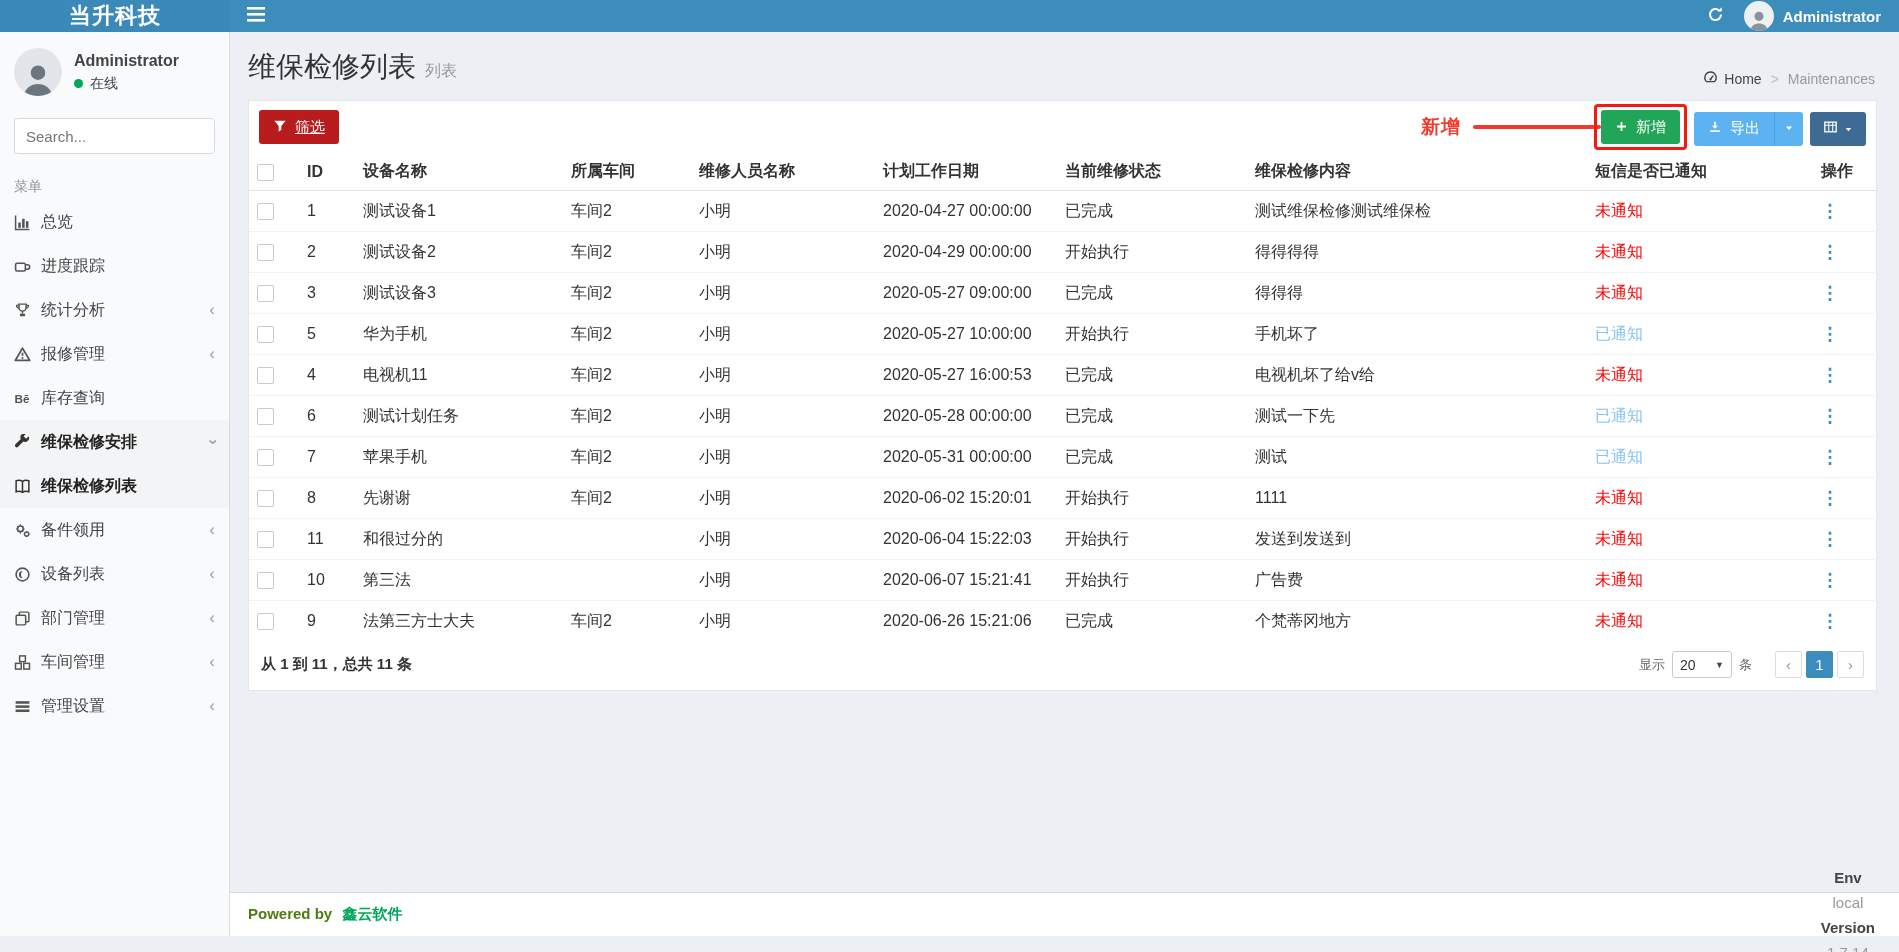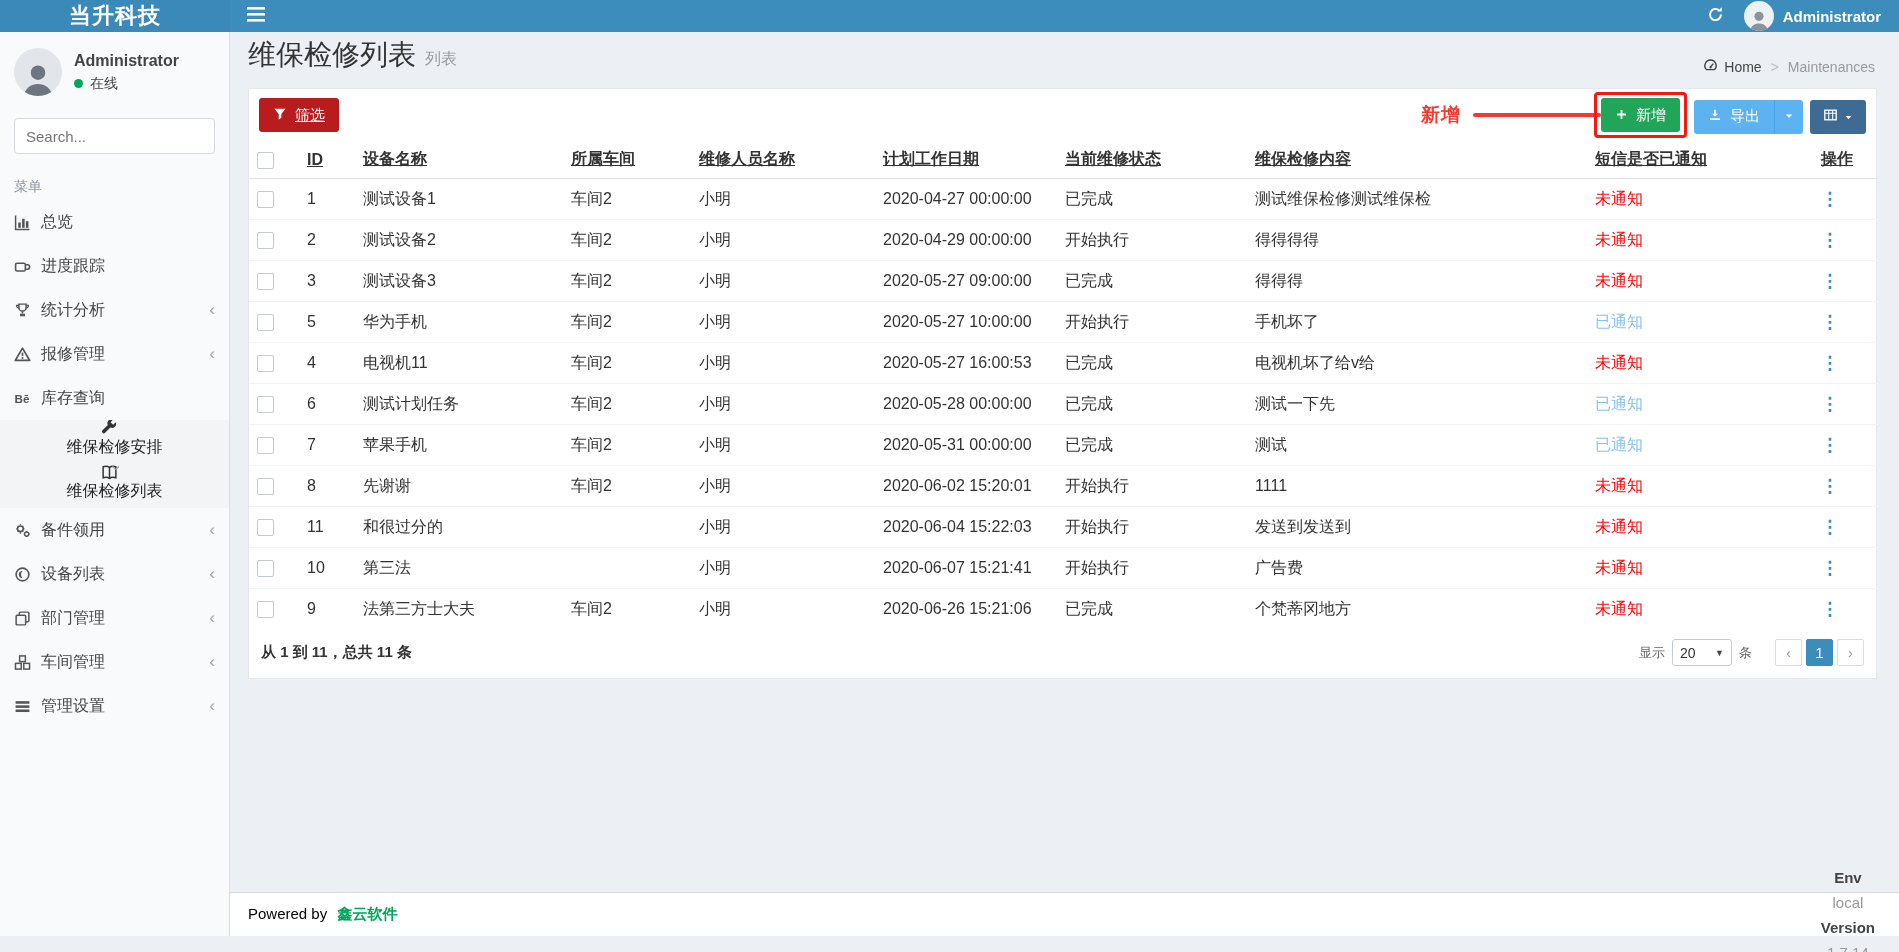--- a/index.html
+++ b/index.html
@@ -34,25 +34,25 @@
                 border-radius:4px; display:flex; align-items:center; padding:0 11px;gap:28px; }
   .search-box input { border:none; outline:none; flex:1; font-size:15px; color:#666; background:transparent;
                       font-family:"Liberation Sans", sans-serif; }
   .menu-header { padding:18px 14px 4px; font-size:14px; color:#8d959c; }
   .menu-item { display:flex; align-items:center; height:44px; padding:0 14px; font-size:16px; color:#444; cursor:pointer; }
   .micon { width:27px; display:inline-flex; align-items:center; color:#555; flex-shrink:0; }
   .mlabel { flex:1; white-space:nowrap; }
   .chev { color:#9aa2aa; font-size:17px; display:inline-block; }
   .chev.down { transform:rotate(-90deg); }
   .treeview { background:#f3f4f5; }
-  .treeview .menu-item { font-weight:normal; color:#222;flex-direction:column; }
+  .treeview .menu-item { font-weight:bold; color:#222; }
   .treeview .menu-item .micon { color:#333; }
 
   
-  .content-header { padding:4px 22px 12px 18px; position:relative; }
+  .content-header { padding:4px 22px 12px 18px; position:relative;margin-top:12px; }
   .page-title { font-size:28px; font-weight:400; color:#333; display:inline; }
   .page-subtitle { font-size:16px; color:#999; margin-left:9px; }
   .breadcrumb { position:absolute; right:24px; top:26px; font-size:14px; color:#999;
                 display:flex; align-items:center; gap:9px; }
   .bc-home { color:#444; display:flex; align-items:center; gap:6px; cursor:pointer; }
   .crumb-sep { color:#b5bcc2; }
 
   
   .card { margin:2px 22px 0 18px; background:#fff; border:1px solid #e4e8ec; position:relative; }
   .toolbar { height:52px; padding:9px 10px; position:relative; }
@@ -71,21 +71,21 @@
              margin:-6px 7px -3px 0; background:transparent; }
   .annotation { position:absolute; right:258px; top:13px; display:flex; align-items:center; color:#f4392e; }
   .ann-text { font-size:19px; font-weight:bold; margin-right:12px; letter-spacing:1px; }
   .ann-line { width:128px; height:4px; background:#f4392e; border-radius:2px; }
   .ann-head { width:0; height:0; border-left:17px solid #f4392e;
               border-top:8px solid transparent; border-bottom:8px solid transparent; }
 
   
   table { width:100%; border-collapse:collapse; table-layout:fixed; }
   thead th { font-size:16px; color:#333; font-weight:bold; text-align:left; padding:8px;
-             border-bottom:1px solid #dfe3e8; white-space:nowrap;text-decoration:underline; }
+             border-bottom:1px solid #dfe3e8; white-space:nowrap; }
   tbody td { font-size:16px; color:#333; padding:9px 8px; border-top:1px solid #f1f3f5;
              white-space:nowrap; overflow:hidden; }
   tbody tr:first-child td { border-top:none; }
   .cb { width:17px; height:17px; appearance:none; -webkit-appearance:none; border:1px solid #c6cbd1;
         border-radius:2px; background:#fff; cursor:pointer; display:inline-block; vertical-align:middle; }
   .notified-no { color:#ff0000; }
   .notified-yes { color:#85c3f2; }
   .dots { color:#3c8dbc; font-weight:bold; font-size:18px; cursor:pointer; }
 
   
@@ -99,21 +99,21 @@
   .sel-caret { font-size:9px; color:#444; }
   .pbtns { display:flex; align-items:center; gap:4px; margin-left:16px; }
   .pbtn { min-width:27px; height:27px; border:1px solid #ddd; background:#fff; color:#999; border-radius:2px;
           display:flex; align-items:center; justify-content:center; font-size:15px; cursor:pointer;
           font-family:"Liberation Sans", sans-serif; }
   .pbtn.active { background:#3c8dbc; border-color:#3c8dbc; color:#fff; }
 
   
   .footer { height:44px; background:#fff; border-top:1px solid #d6dade; display:flex; align-items:center;
             justify-content:space-between; padding:0 24px 0 18px; font-size:15px; }
-  .powered { color:#000000; font-weight:normal; }
+  .powered { color:#4d7c0f; font-weight:bold; }
   .vendor { color:#00a65a; font-weight:bold; margin-left:6px; cursor:pointer; }
   .env { display:flex; align-items:center; gap:8px;flex-direction:column; }
   .env .lbl { color:#444; font-weight:bold; }
   .env .val { color:#999; }
 </style>
 </head>
 <body>
 
 <div class="navbar">
   <div class="logo">当升科技</div>

